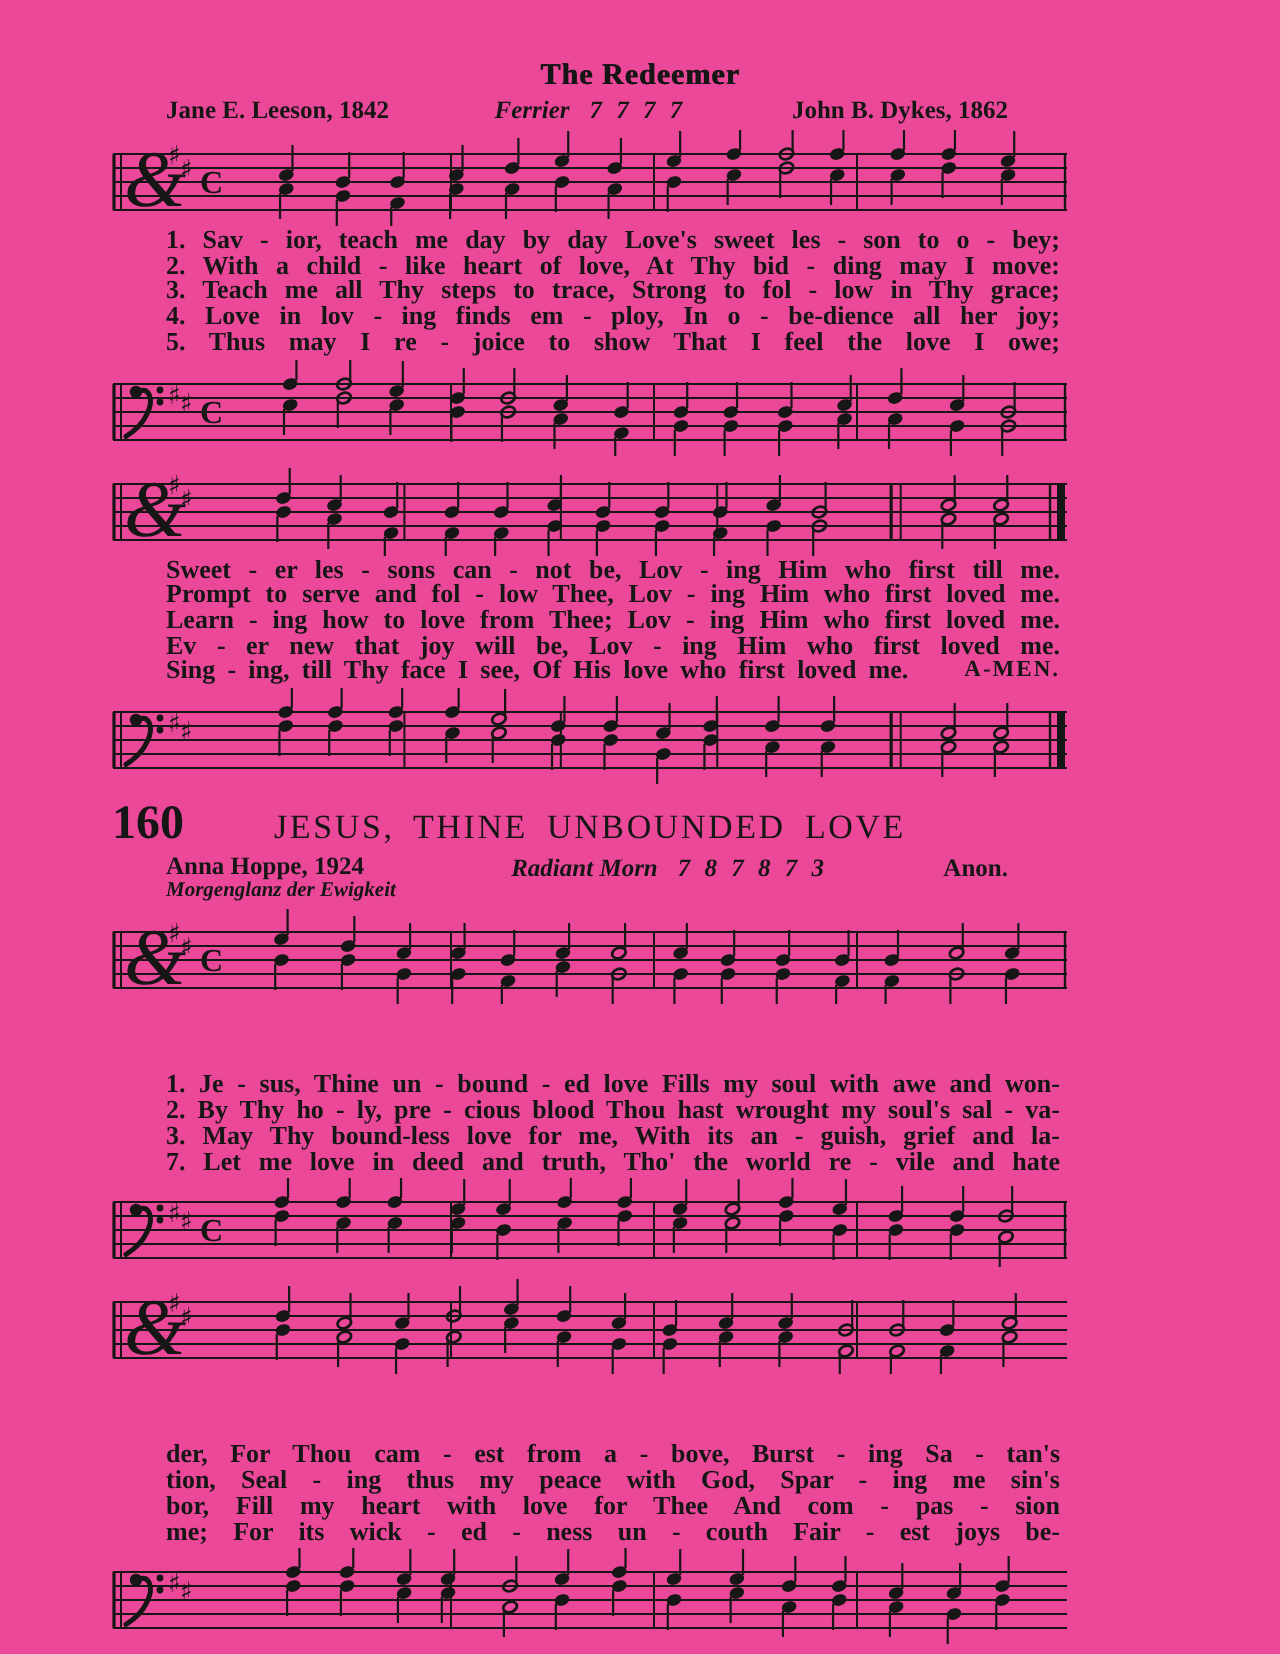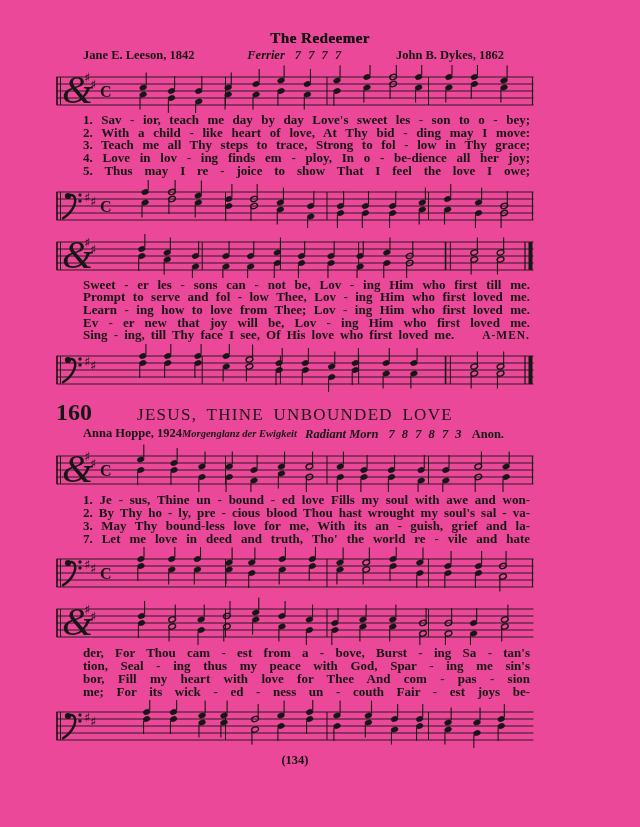--- a/index.html
+++ b/index.html
@@ -13,27 +13,27 @@
     padding-top:30px;text-shadow:.4px 0 0 currentColor;
   }
   .content{margin-left:56px;width:478px;}
   .title-row{display:grid;grid-template-columns:70px 1fr 70px;align-items:baseline;margin-top:7px;}
   .hymn-number{font-size:24px;font-weight:bold;}
   .hymn-title{font-size:17px;font-weight:400;letter-spacing:1.3px;word-spacing:4px;text-align:center;margin:0;}
   .attr-row{
     display:flex;justify-content:space-between;align-items:flex-start;
     font-size:12.5px;font-weight:600;margin-top:1px;padding:0 30px 0 27px;
   }
-  .attr-left{display:flex;flex-direction:row;line-height:12px;}
+  .attr-left{display:flex;flex-direction:column;line-height:12px;}
   .source-note{font-style:italic;font-size:10.5px;margin-top:1px;}
   .tune{font-style:italic;}
   .tune .meter{margin-left:10px;letter-spacing:2px;}
   svg.staff{display:block;width:478px;height:48px;margin-top:2px;}
   .lyrics{padding:1px 4px 0 27px;font-size:13px;line-height:12.7px;font-weight:600;}
-  .lyrics-160{line-height:13px;}
+  .lyrics-160{line-height:13px;margin-top:32px;}
   .lyric-line{text-align:justify;text-align-last:justify;}
   .amen-line{display:flex;}
   .amen-line .ll{flex:1;display:block;text-align:justify;text-align-last:justify;}
   .amen{padding-left:28px;font-size:11.5px;letter-spacing:1px;align-self:center;}
   .page-number{
     margin-left:56px;width:478px;text-align:center;
     font-size:12.5px;font-weight:600;margin-top:5px;
   }
 </style>
 </head>

